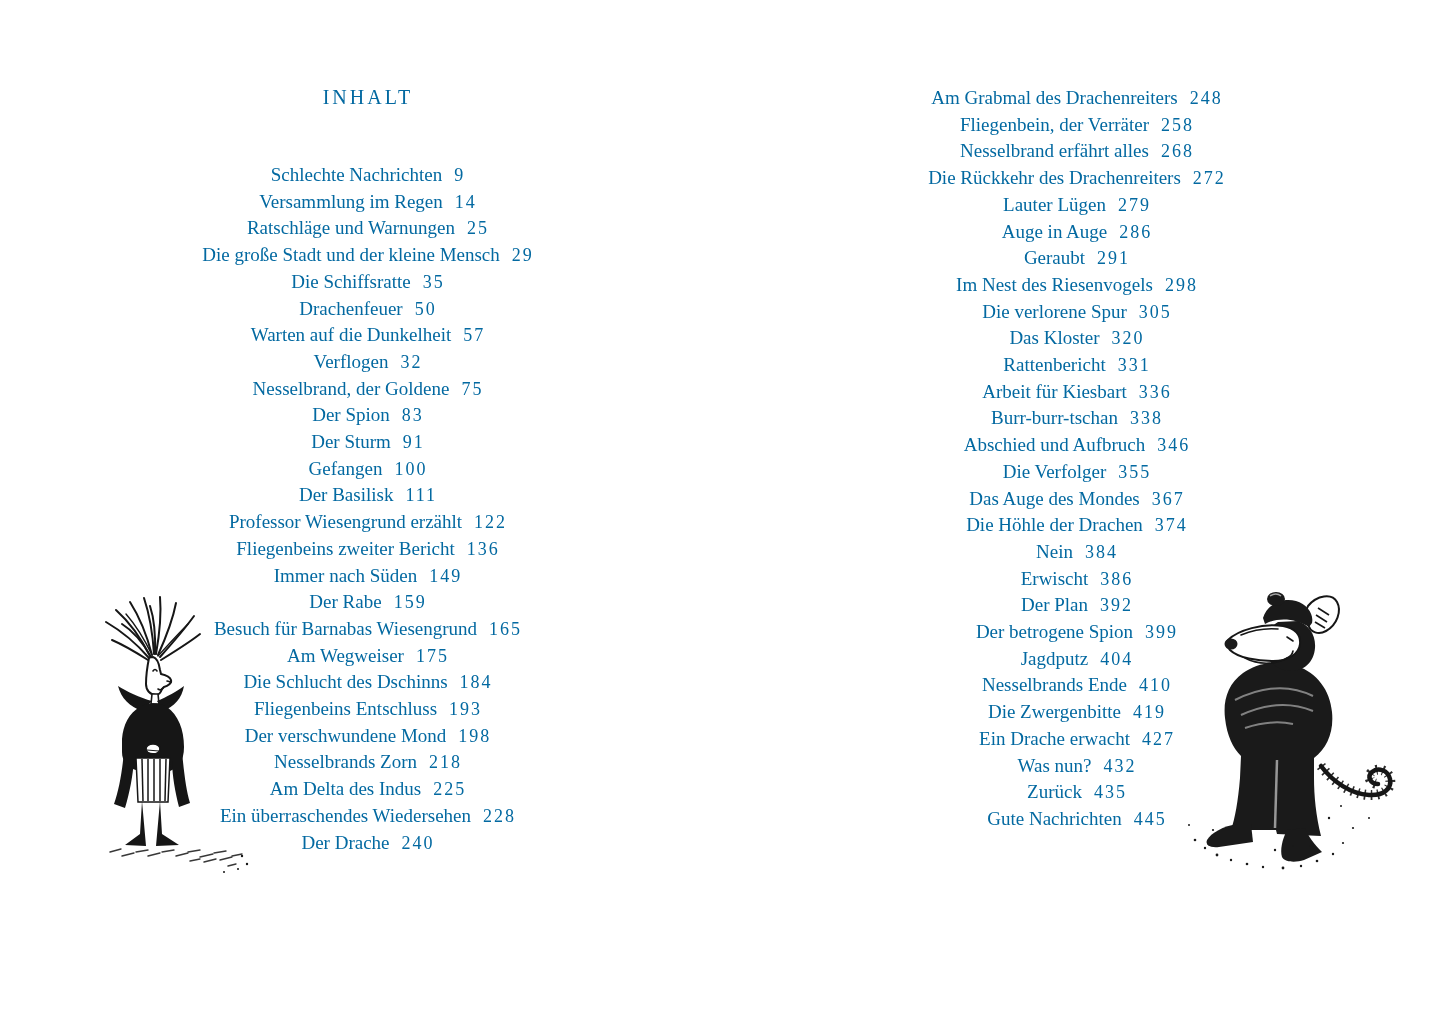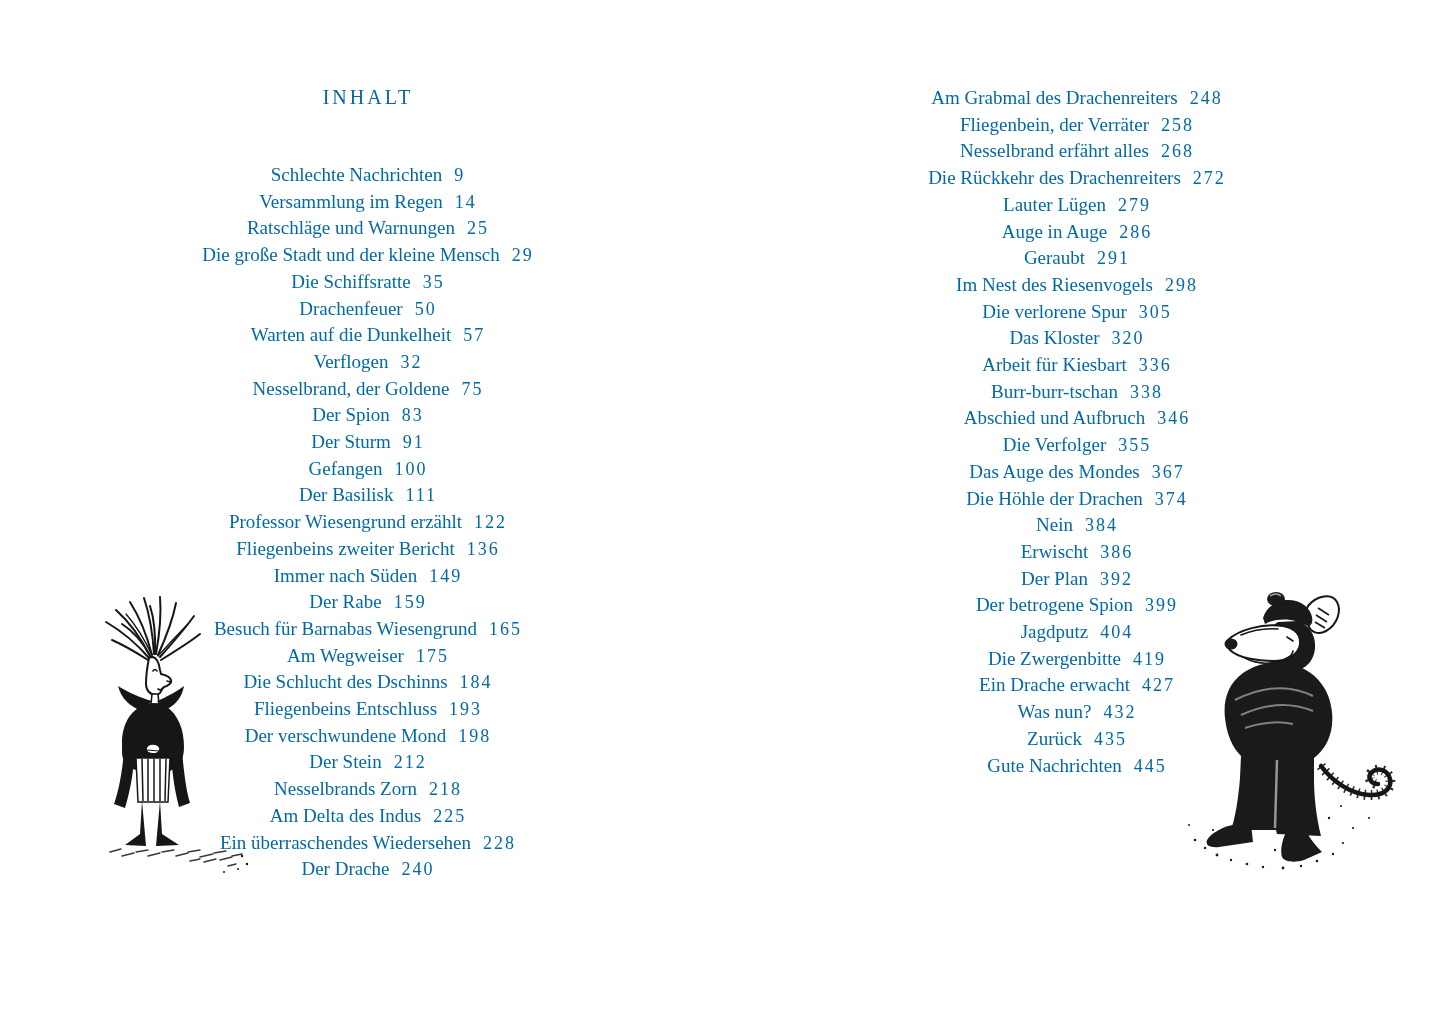--- a/index.html
+++ b/index.html
@@ -71,49 +71,50 @@
       <div class="toc-row"><span class="chapter-title">Der Basilisk</span><span class="page-number">111</span></div>
       <div class="toc-row"><span class="chapter-title">Professor Wiesengrund erzählt</span><span class="page-number">122</span></div>
       <div class="toc-row"><span class="chapter-title">Fliegenbeins zweiter Bericht</span><span class="page-number">136</span></div>
       <div class="toc-row"><span class="chapter-title">Immer nach Süden</span><span class="page-number">149</span></div>
       <div class="toc-row"><span class="chapter-title">Der Rabe</span><span class="page-number">159</span></div>
       <div class="toc-row"><span class="chapter-title">Besuch für Barnabas Wiesengrund</span><span class="page-number">165</span></div>
       <div class="toc-row"><span class="chapter-title">Am Wegweiser</span><span class="page-number">175</span></div>
       <div class="toc-row"><span class="chapter-title">Die Schlucht des Dschinns</span><span class="page-number">184</span></div>
       <div class="toc-row"><span class="chapter-title">Fliegenbeins Entschluss</span><span class="page-number">193</span></div>
       <div class="toc-row"><span class="chapter-title">Der verschwundene Mond</span><span class="page-number">198</span></div>
-      <div class="toc-row"><span class="chapter-title">Der Stein</span><span class="page-number">212</span></div>
       <div class="toc-row"><span class="chapter-title">Nesselbrands Zorn</span><span class="page-number">218</span></div>
       <div class="toc-row"><span class="chapter-title">Am Delta des Indus</span><span class="page-number">225</span></div>
       <div class="toc-row"><span class="chapter-title">Ein überraschendes Wiedersehen</span><span class="page-number">228</span></div>
       <div class="toc-row"><span class="chapter-title">Der Drache</span><span class="page-number">240</span></div>
     </div>
 
   <div class="toc-col toc-col-right">
       <div class="toc-row"><span class="chapter-title">Am Grabmal des Drachenreiters</span><span class="page-number">248</span></div>
       <div class="toc-row"><span class="chapter-title">Fliegenbein, der Verräter</span><span class="page-number">258</span></div>
       <div class="toc-row"><span class="chapter-title">Nesselbrand erfährt alles</span><span class="page-number">268</span></div>
       <div class="toc-row"><span class="chapter-title">Die Rückkehr des Drachenreiters</span><span class="page-number">272</span></div>
       <div class="toc-row"><span class="chapter-title">Lauter Lügen</span><span class="page-number">279</span></div>
       <div class="toc-row"><span class="chapter-title">Auge in Auge</span><span class="page-number">286</span></div>
       <div class="toc-row"><span class="chapter-title">Geraubt</span><span class="page-number">291</span></div>
       <div class="toc-row"><span class="chapter-title">Im Nest des Riesenvogels</span><span class="page-number">298</span></div>
       <div class="toc-row"><span class="chapter-title">Die verlorene Spur</span><span class="page-number">305</span></div>
       <div class="toc-row"><span class="chapter-title">Das Kloster</span><span class="page-number">320</span></div>
+      <div class="toc-row"><span class="chapter-title">Rattenbericht</span><span class="page-number">331</span></div>
       <div class="toc-row"><span class="chapter-title">Arbeit für Kiesbart</span><span class="page-number">336</span></div>
       <div class="toc-row"><span class="chapter-title">Burr-burr-tschan</span><span class="page-number">338</span></div>
       <div class="toc-row"><span class="chapter-title">Abschied und Aufbruch</span><span class="page-number">346</span></div>
       <div class="toc-row"><span class="chapter-title">Die Verfolger</span><span class="page-number">355</span></div>
       <div class="toc-row"><span class="chapter-title">Das Auge des Mondes</span><span class="page-number">367</span></div>
       <div class="toc-row"><span class="chapter-title">Die Höhle der Drachen</span><span class="page-number">374</span></div>
       <div class="toc-row"><span class="chapter-title">Nein</span><span class="page-number">384</span></div>
       <div class="toc-row"><span class="chapter-title">Erwischt</span><span class="page-number">386</span></div>
       <div class="toc-row"><span class="chapter-title">Der Plan</span><span class="page-number">392</span></div>
       <div class="toc-row"><span class="chapter-title">Der betrogene Spion</span><span class="page-number">399</span></div>
       <div class="toc-row"><span class="chapter-title">Jagdputz</span><span class="page-number">404</span></div>
+      <div class="toc-row"><span class="chapter-title">Nesselbrands Ende</span><span class="page-number">410</span></div>
       <div class="toc-row"><span class="chapter-title">Die Zwergenbitte</span><span class="page-number">419</span></div>
       <div class="toc-row"><span class="chapter-title">Ein Drache erwacht</span><span class="page-number">427</span></div>
       <div class="toc-row"><span class="chapter-title">Was nun?</span><span class="page-number">432</span></div>
       <div class="toc-row"><span class="chapter-title">Zurück</span><span class="page-number">435</span></div>
       <div class="toc-row"><span class="chapter-title">Gute Nachrichten</span><span class="page-number">445</span></div>
     </div>
 
   <svg class="illu illu-left" width="162" height="285" viewBox="0 0 162 285" aria-label="ink drawing of a thin boy with wild spiky hair, long dark coat, striped trousers and boots">
     <g stroke="#161616" stroke-width="2" fill="none" stroke-linecap="round">
       <path d="M57,64 Q38,42 14,28"></path>

